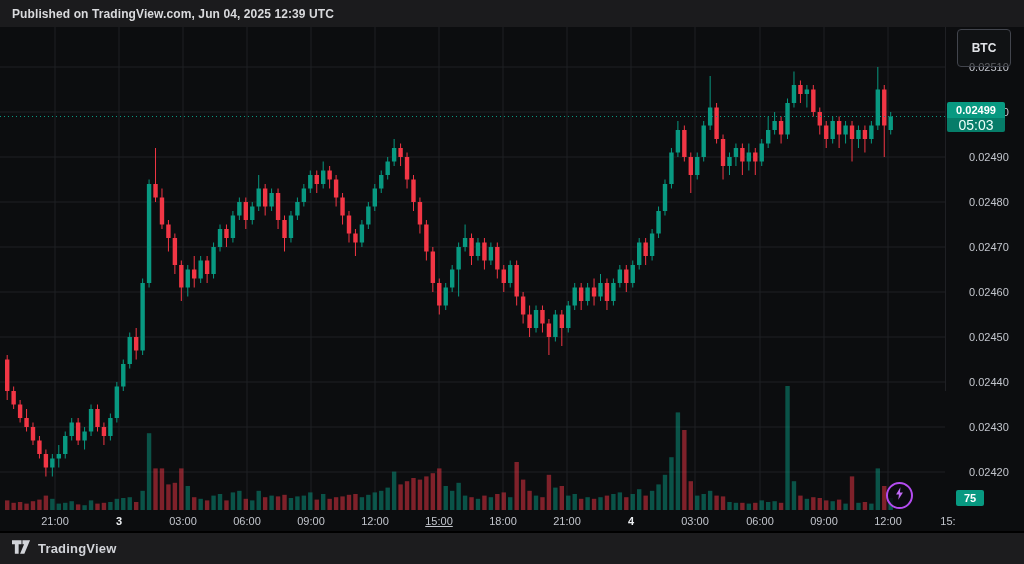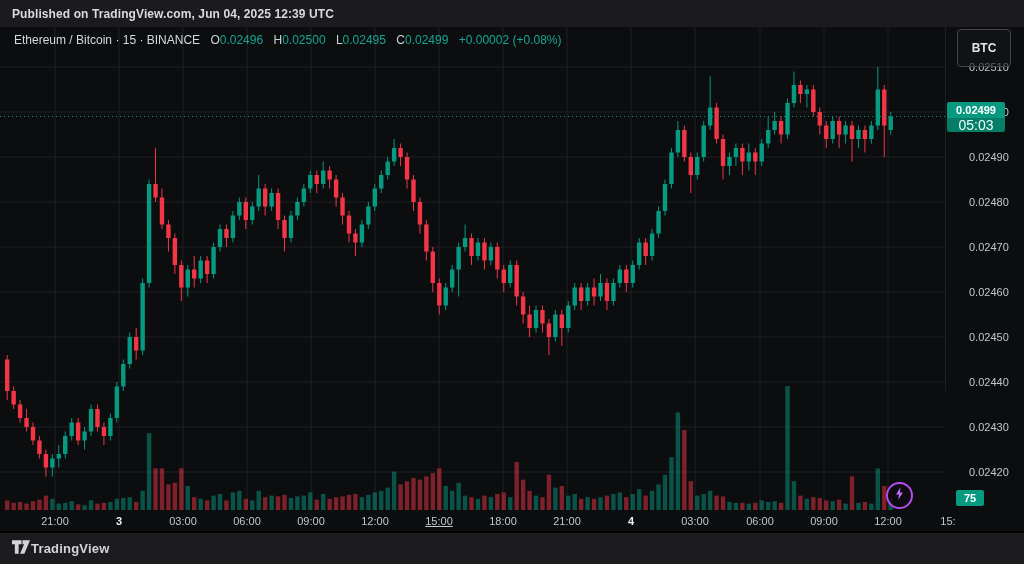--- a/index.html
+++ b/index.html
@@ -52,21 +52,21 @@
 
   
   #boost-button { position:absolute; left:886px; top:455px; width:27px; height:27px;
     border:2px solid #b44cf0; border-radius:50%; background:rgba(12,12,16,.85);
     display:flex; align-items:center; justify-content:center; z-index:7; cursor:pointer; }
 
   
   #footer { position:absolute; left:0; top:533px; width:1024px; height:31px;
     background:#1c1c1e; display:flex; align-items:center; padding-left:12px;
     color:#d2d4d9; }
-  #footer .brand { font-size:13px; font-weight:700; letter-spacing:.2px;text-align:right; }
+  #footer .brand { font-size:13px; font-weight:700; margin-left:7px; letter-spacing:.2px;text-align:right; }
 </style>
 </head>
 <body>
 
 <div id="app">
 
   <div id="top-bar">
     <span>Published on TradingView.com, Jun 04, 2025 12:39 UTC</span>
   </div>
 
@@ -507,28 +507,20 @@
         <rect x="882.064" y="459" width="4.4" height="24" fill="#f23645" opacity="0.5"></rect>
         <line x1="884.264" y1="58" x2="884.264" y2="130" stroke="#f23645" stroke-width="1"></line>
         <rect x="882.064" y="62.5" width="4.4" height="36" fill="#f23645"></rect>
         <rect x="888.513" y="471" width="4.4" height="12" fill="#089981" opacity="0.5"></rect>
         <line x1="890.7130000000001" y1="85" x2="890.7130000000001" y2="107.5" stroke="#089981" stroke-width="1"></line>
         <rect x="888.513" y="89.5" width="4.4" height="13.5" fill="#089981"></rect>
         <line x1="0" y1="89.5" x2="945" y2="89.5" stroke="#089981" stroke-width="1" stroke-dasharray="1,3"></line>
       </svg>
 
     <div id="legend">
-      <div>
-        <span>Ethereum / Bitcoin · 15 · BINANCE</span>
-        <span class="ohlc-letter">O</span><span class="ohlc-val">0.02496</span>
-        <span class="ohlc-letter">H</span><span class="ohlc-val">0.02500</span>
-        <span class="ohlc-letter">L</span><span class="ohlc-val">0.02495</span>
-        <span class="ohlc-letter">C</span><span class="ohlc-val">0.02499</span>
-        <span class="chg">+0.00002 (+0.08%)</span>
-      </div>
     </div>
 
     <div id="btc-button">BTC</div>
 
     <div id="right-axis">
         <div class="price-label" style="top: 32px;">0.02510</div>
         <div class="price-label" style="top: 77px;">0.02500</div>
         <div class="price-label" style="top: 122px;">0.02490</div>
         <div class="price-label" style="top: 167px;">0.02480</div>
         <div class="price-label" style="top: 212px;">0.02470</div>

